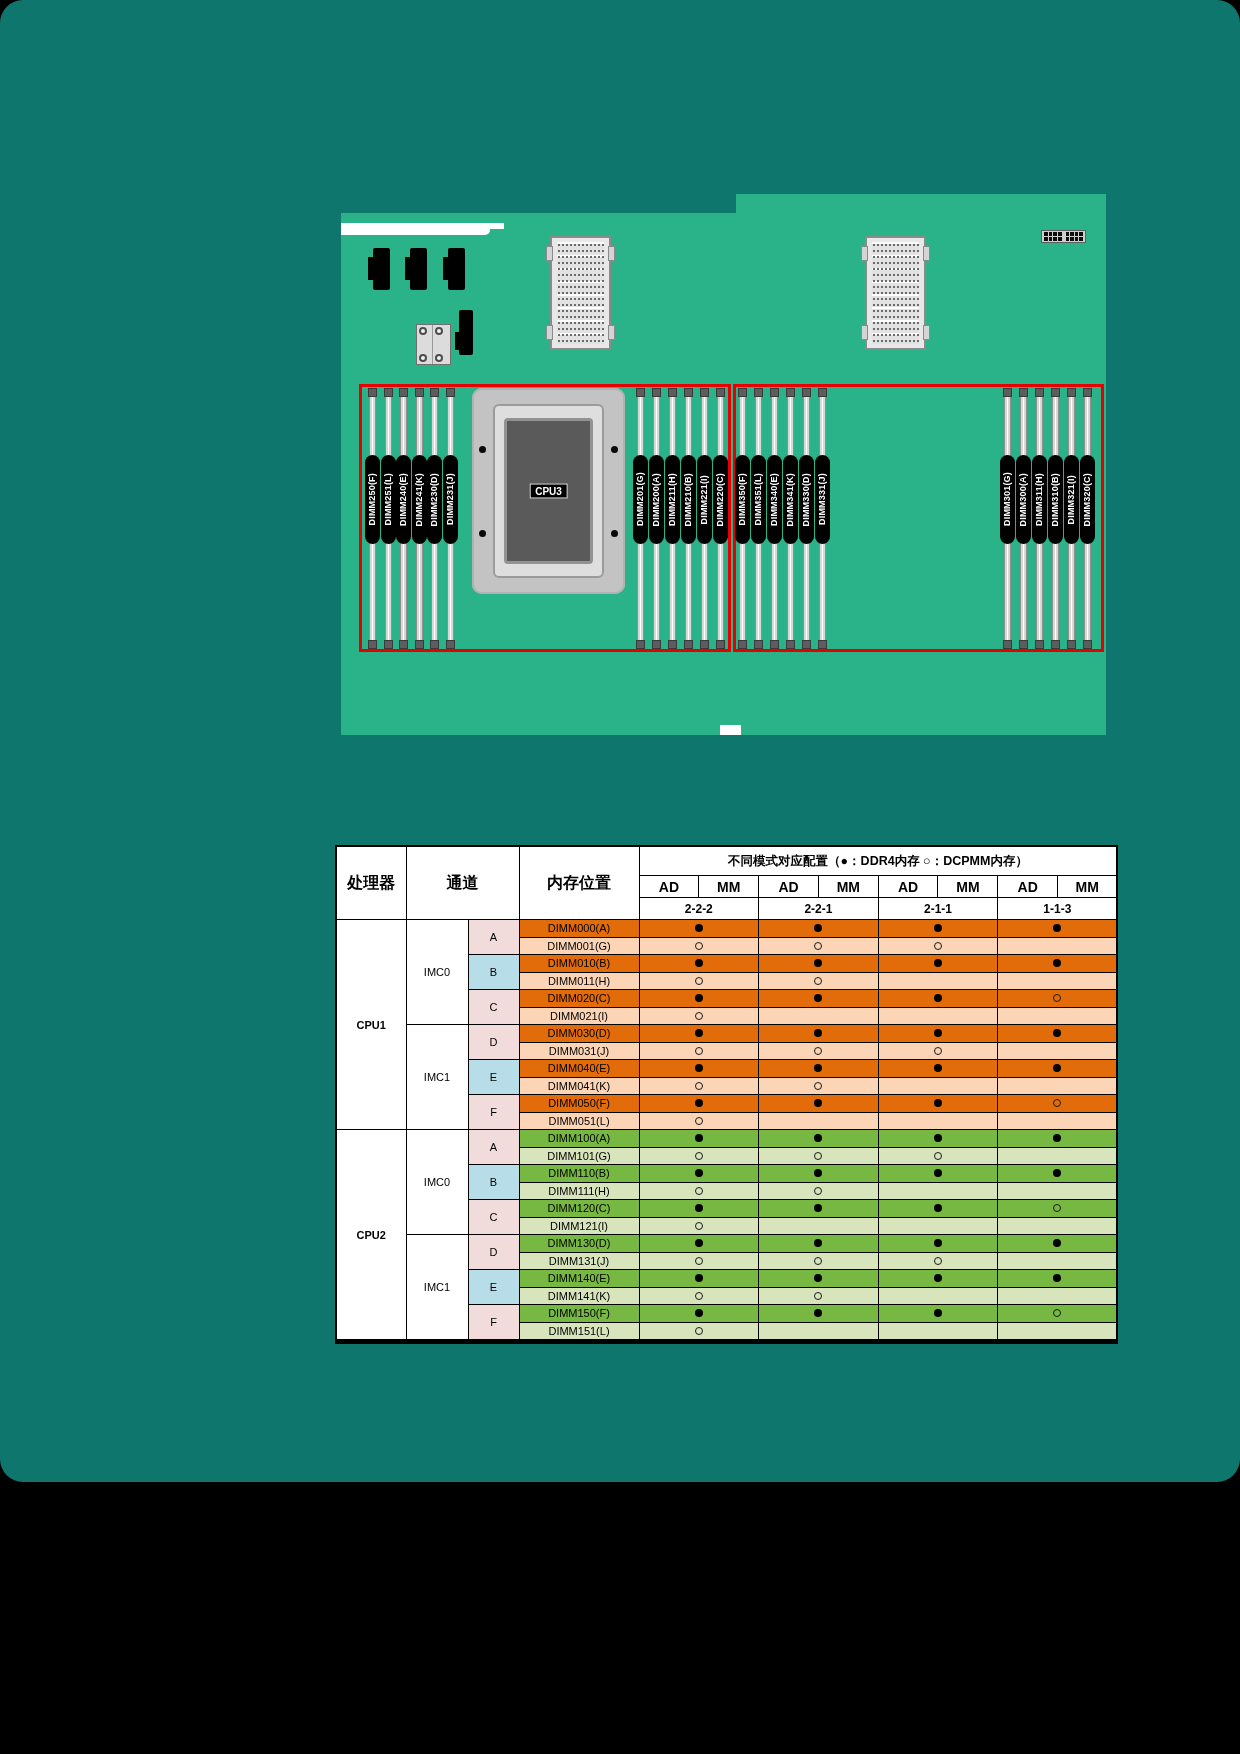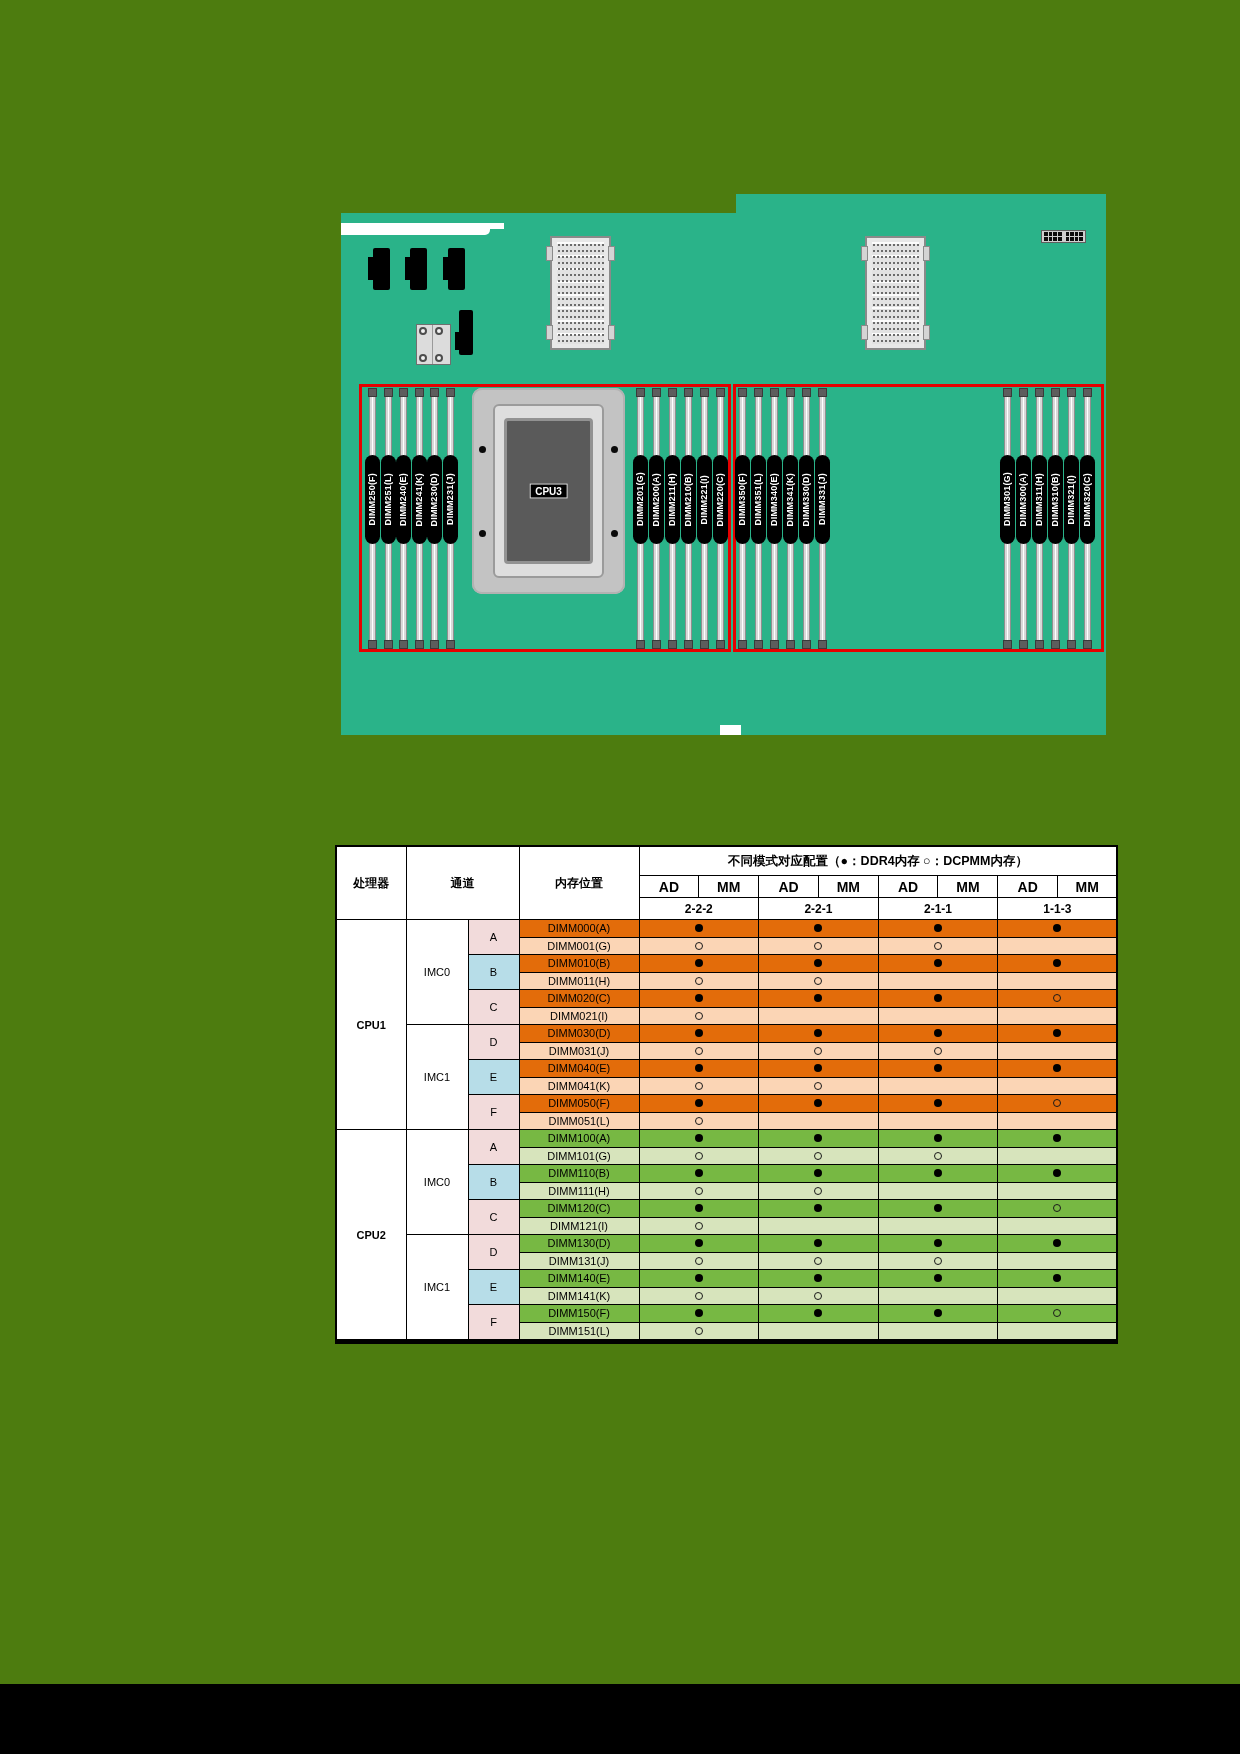--- a/index.html
+++ b/index.html
@@ -1,17 +1,17 @@
 <!DOCTYPE html>
 <html><head>
 <meta charset="utf-8">
 <style>
   html,body{margin:0;padding:0;background:#000;}
-  .page{position:relative;width:1240px;height:1684px;background:#4d7c0f;overflow:hidden;
-        font-family:"Liberation Sans",sans-serif;}
+  .page{position:relative;width:1240px;height:1482px;background:#0f766e;overflow:hidden;
+        font-family:"Liberation Sans",sans-serif;border-radius:23px;}
 
   
   .board{position:absolute;left:341px;top:194px;width:765px;height:541px;}
   .board-right{position:absolute;left:395px;top:0;width:370px;height:541px;background:#2ab389;}
   .board-left{position:absolute;left:0;top:19px;width:395px;height:522px;background:#2ab389;}
   .notch1{position:absolute;left:0;top:29px;width:163px;height:6px;background:#fff;}
   .notch2{position:absolute;left:0;top:35px;width:149px;height:6px;background:#fff;border-radius:0 0 5px 0;}
   .bnotch{position:absolute;left:379px;top:531px;width:21px;height:10px;background:#fff;}
 
   .conn{position:absolute;width:17px;height:42px;background:#000;border-radius:2px;}
@@ -53,21 +53,21 @@
   .cpu .hole{position:absolute;width:7px;height:7px;border-radius:50%;background:#0a0a0a;}
   .cpu .tag{position:absolute;left:50%;top:50%;transform:translate(-50%,-50%);background:#000;color:#fff;
         font:bold 10px "Liberation Sans",sans-serif;padding:1px 5px;border:1px solid #f0f0f0;white-space:nowrap;}
 
   
   .memtable{position:absolute;left:335px;top:845px;width:782px;border-collapse:collapse;table-layout:fixed;
         background:#fff;border:2px solid #000;border-bottom:5px solid #000;
         font-family:"Liberation Sans",sans-serif;color:#000;}
   .memtable th,.memtable td{border:1px solid #000;padding:0;text-align:center;vertical-align:middle;overflow:hidden;}
   .memtable thead th{font-weight:bold;background:#fff;}
-  .th-cn{font-size:12px;}
+  .th-cn{font-size:16px;}
   .th-legend{font-size:12.5px;height:28px;}
   .th-adm{font-size:14px;height:21px;}
   .th-mode{font-size:12px;height:21px;}
   .memtable tbody td{height:16.5px;font-size:11px;}
   .proc{font-size:14px;font-weight:bold;background:#fff;}
   .imc{font-size:12.5px;font-weight:normal;background:#fff;}
   .letter{font-size:12px;}
   .ch-pink{background:#F2DBDB;} .ch-blue{background:#B7DDE8;}
   .o-dark{background:#E36C0A;} .o-light{background:#FBD5B5;}
   .g-dark{background:#77B843;} .g-light{background:#D7E4BC;}

